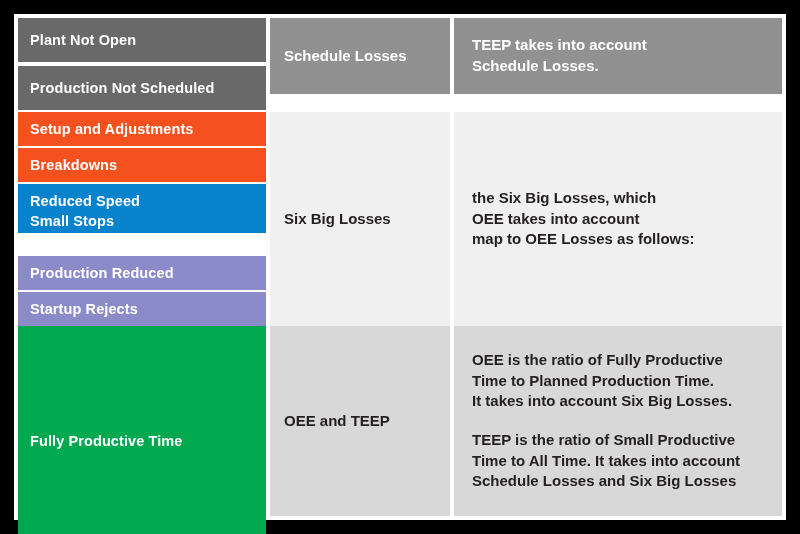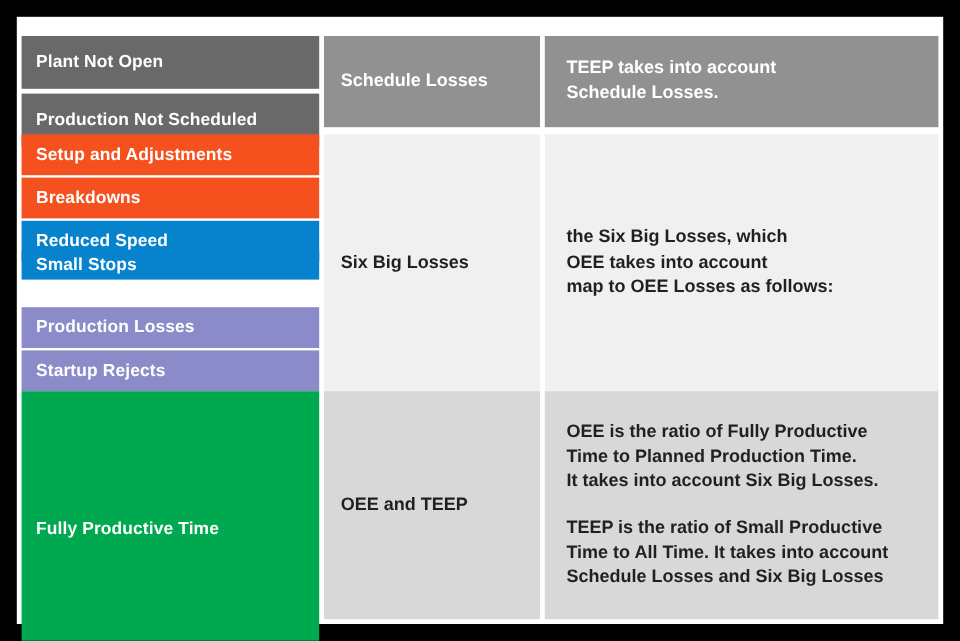--- a/index.html
+++ b/index.html
@@ -31,21 +31,21 @@
     height: 506px;
     background: #ffffff;
   }
 
   
   .band {
     position: absolute;
     left: 0;
     right: 0;
   }
-  #band-schedule { top: 16px;   height: 76px; }
+  #band-schedule { top: 4px;   height: 76px; }
   #band-sixbig   { top: 98px;  height: 214px; }
   #band-oeeteep  { top: 312px; height: 190px; }
 
   
   .col1 {
     position: absolute;
     left: 4px;
     width: 248px;
   }
   .bar {
@@ -178,21 +178,21 @@
         <div class="bar bar-orange" style="top:36px;height:34px;">
           <span>Breakdowns</span>
         </div>
         <div class="bar bar-blue" style="top:72px;height:34px;">
           <span>Reduced Speed</span>
         </div>
         <div class="bar bar-blue" style="top:97px;height:24px;">
           <span>Small Stops</span>
         </div>
         <div class="bar bar-purple" style="top:144px;height:34px;">
-          <span>Production Losses</span>
+          <span>Production Reduced</span>
         </div>
         <div class="bar bar-purple" style="top:180px;height:34px;">
           <span>Startup Rejects</span>
         </div>
       </div>
 
       <div class="col2">
         <span>Six Big Losses</span>
       </div>
 

